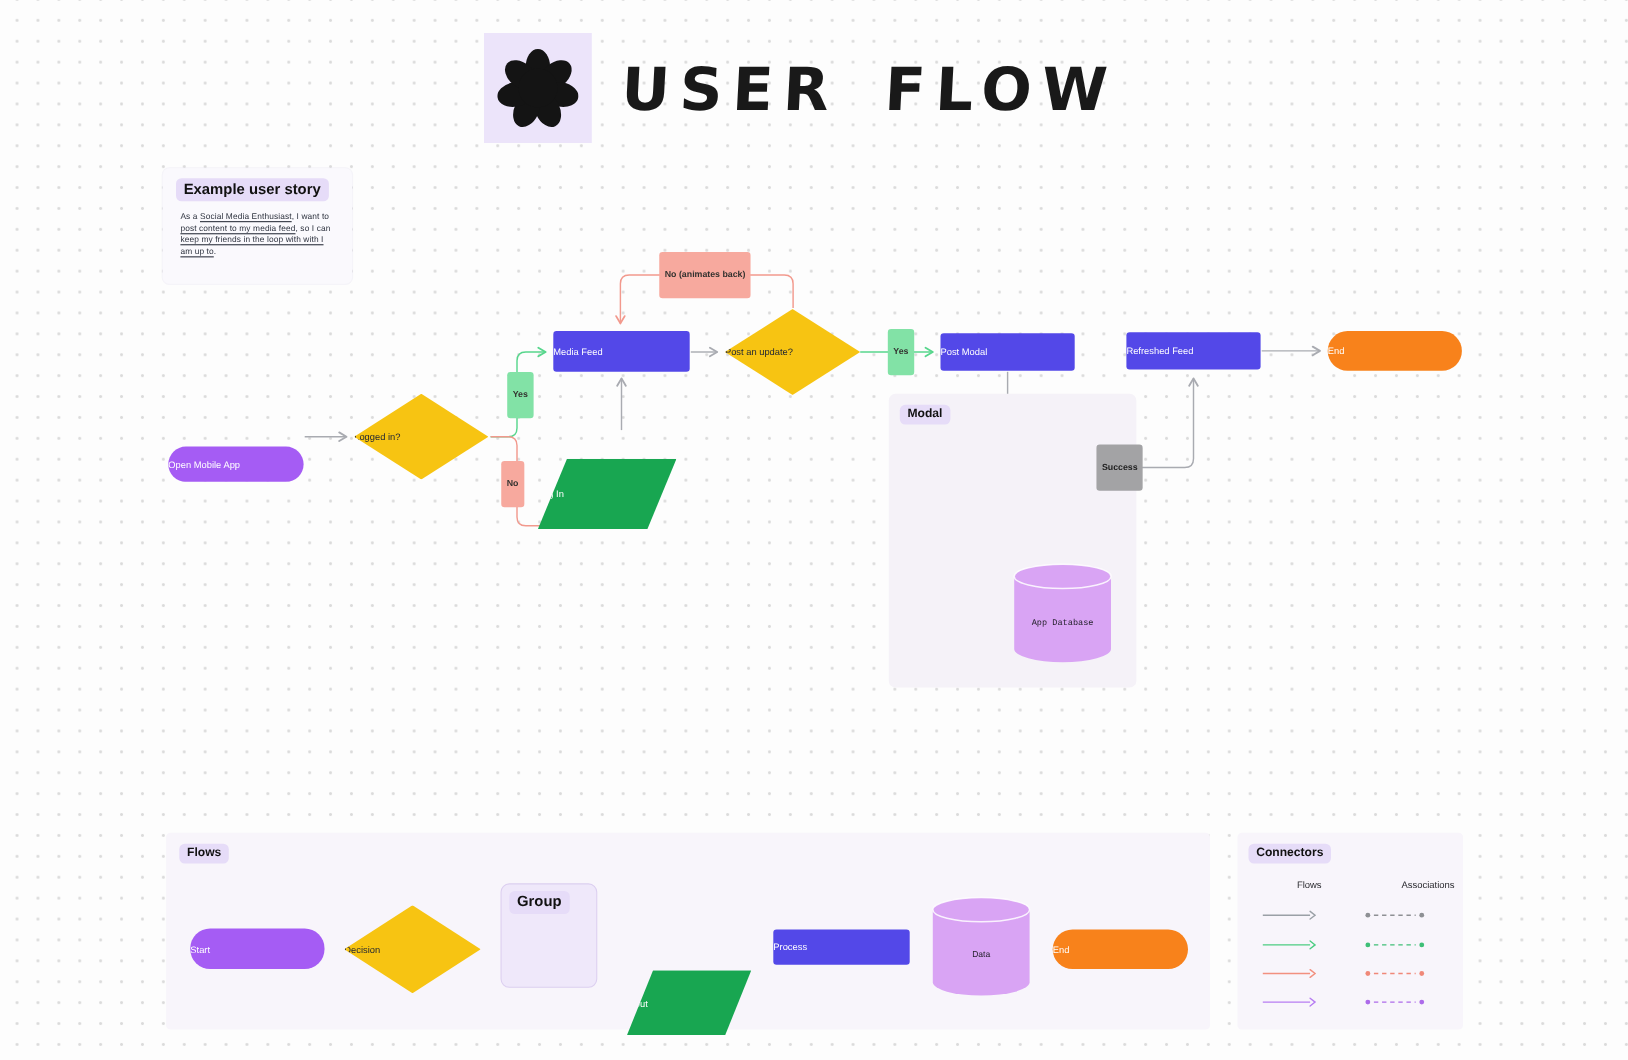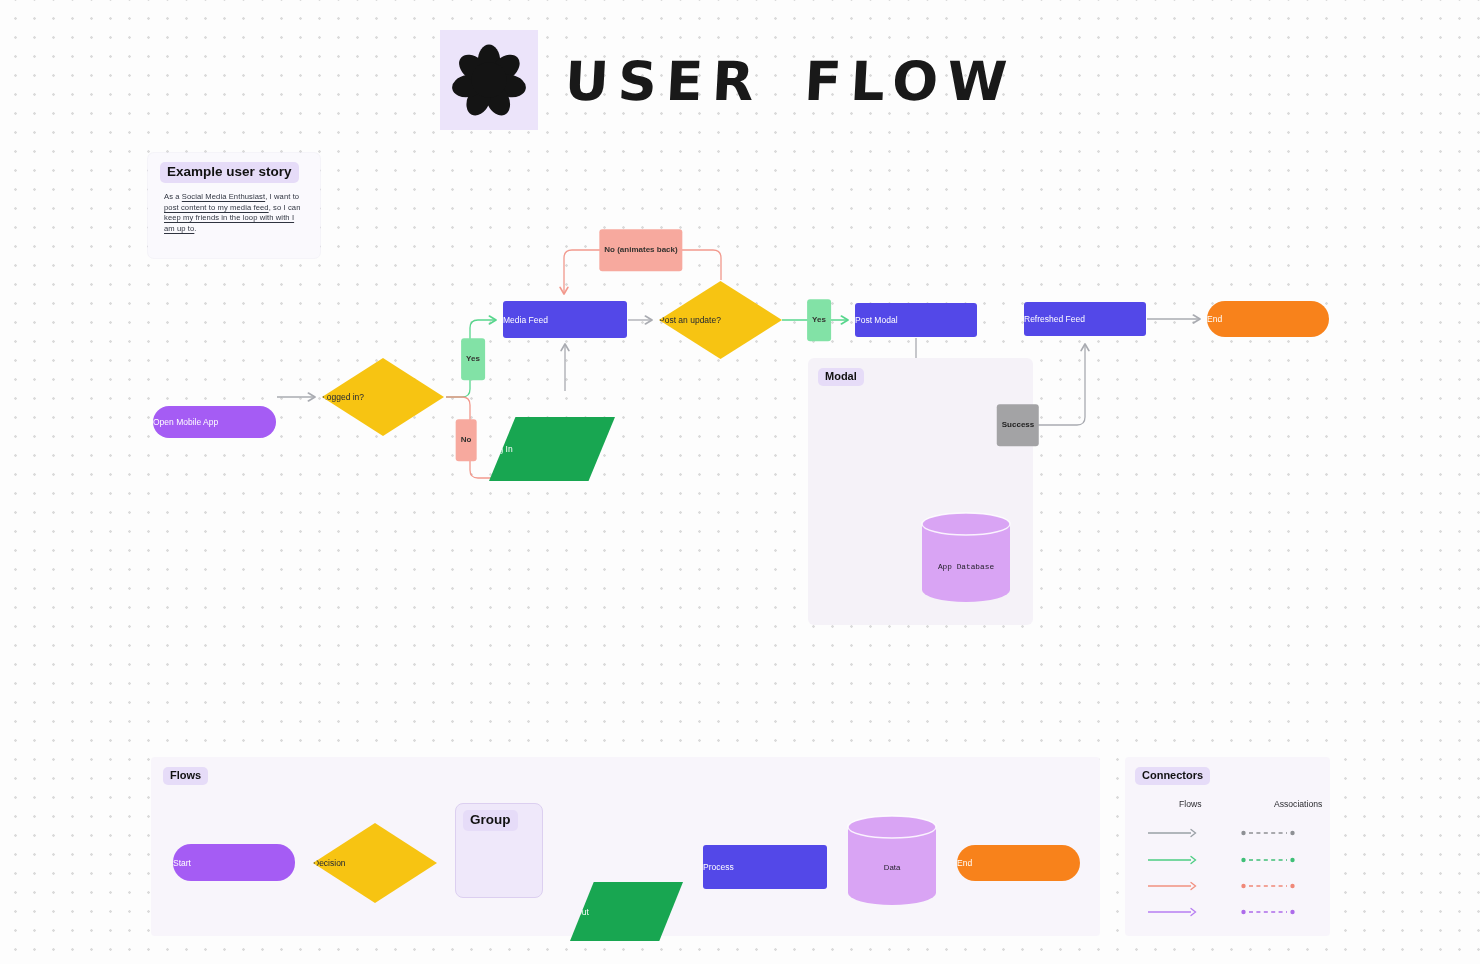--- a/index.html
+++ b/index.html
@@ -184,21 +184,21 @@
   <div class="abs node diamond" style="left:313px; top:823px; width:124px; height:80px;">
     <span class="lbl">Decision</span>
   </div>
   <div class="abs group-box"></div>
   <div class="abs" style="left:463px; top:810px;">
     <span class="chip chip-md">Group</span>
   </div>
   <div class="abs node para" style="left:570px; top:871px; width:113px; height:59px;margin-top:11px;">
     <span class="lbl">Input</span>
   </div>
-  <div class="abs node rect-blue" style="left:703px; top:845px; width:124px; height:44px;">
+  <div class="abs node rect-blue" style="left:703px; top:845px; width:124px; height:32px;">
     <span class="lbl">Process</span>
   </div>
   <div class="abs" style="left:845px; top:814px; width:94px; height:93px;">
     <svg width="94" height="93" viewBox="0 0 94 93">
       <path d="M3,13 V79 A44,12 0 0 0 91,79 V13 Z" fill="#D9A4F4"></path>
       <ellipse cx="47" cy="13" rx="44" ry="11" fill="#D9A4F4" stroke="rgba(255,255,255,0.85)" stroke-width="1.4"></ellipse>
     </svg>
     <div class="cyl-label" style="top:49px;">Data</div>
   </div>
   <div class="abs node pill pill-orange" style="left:957px; top:845px; width:123px; height:36px;">

